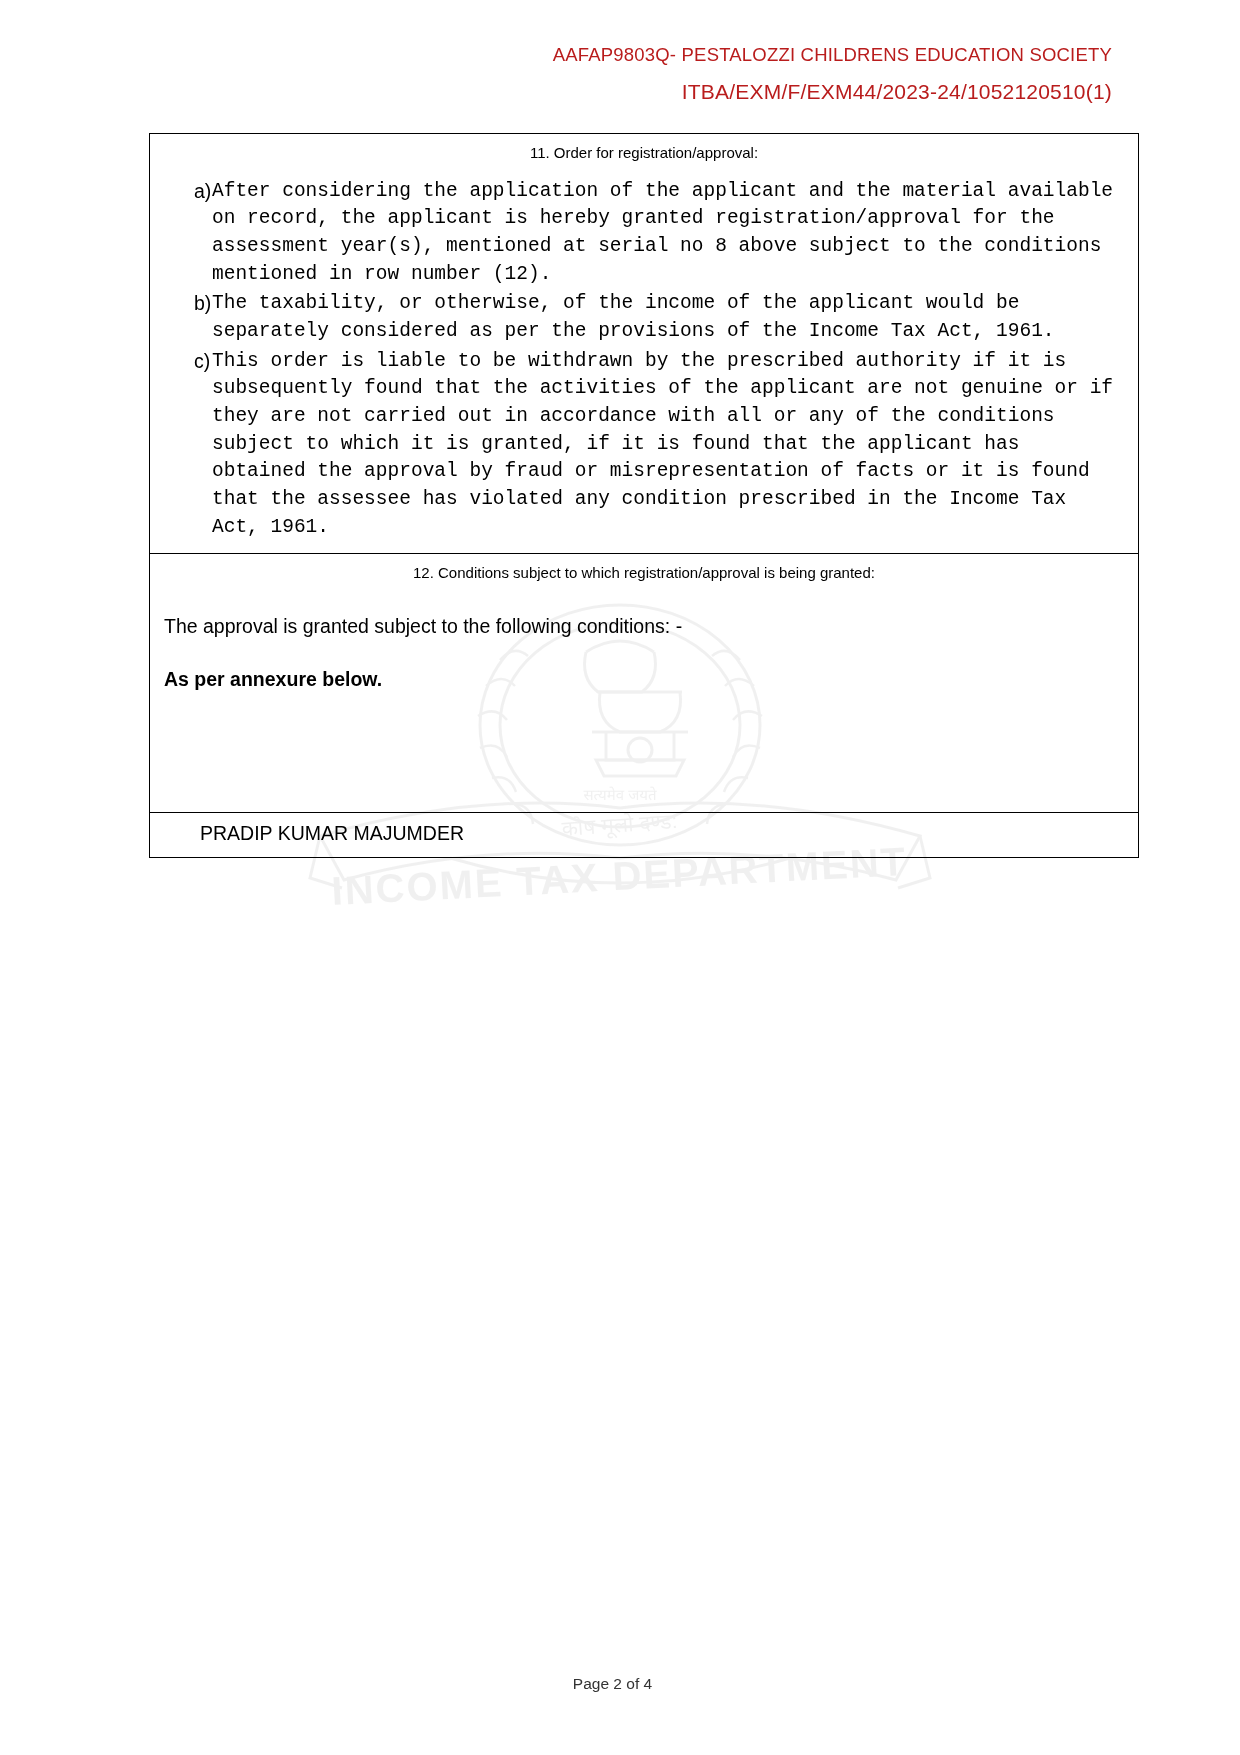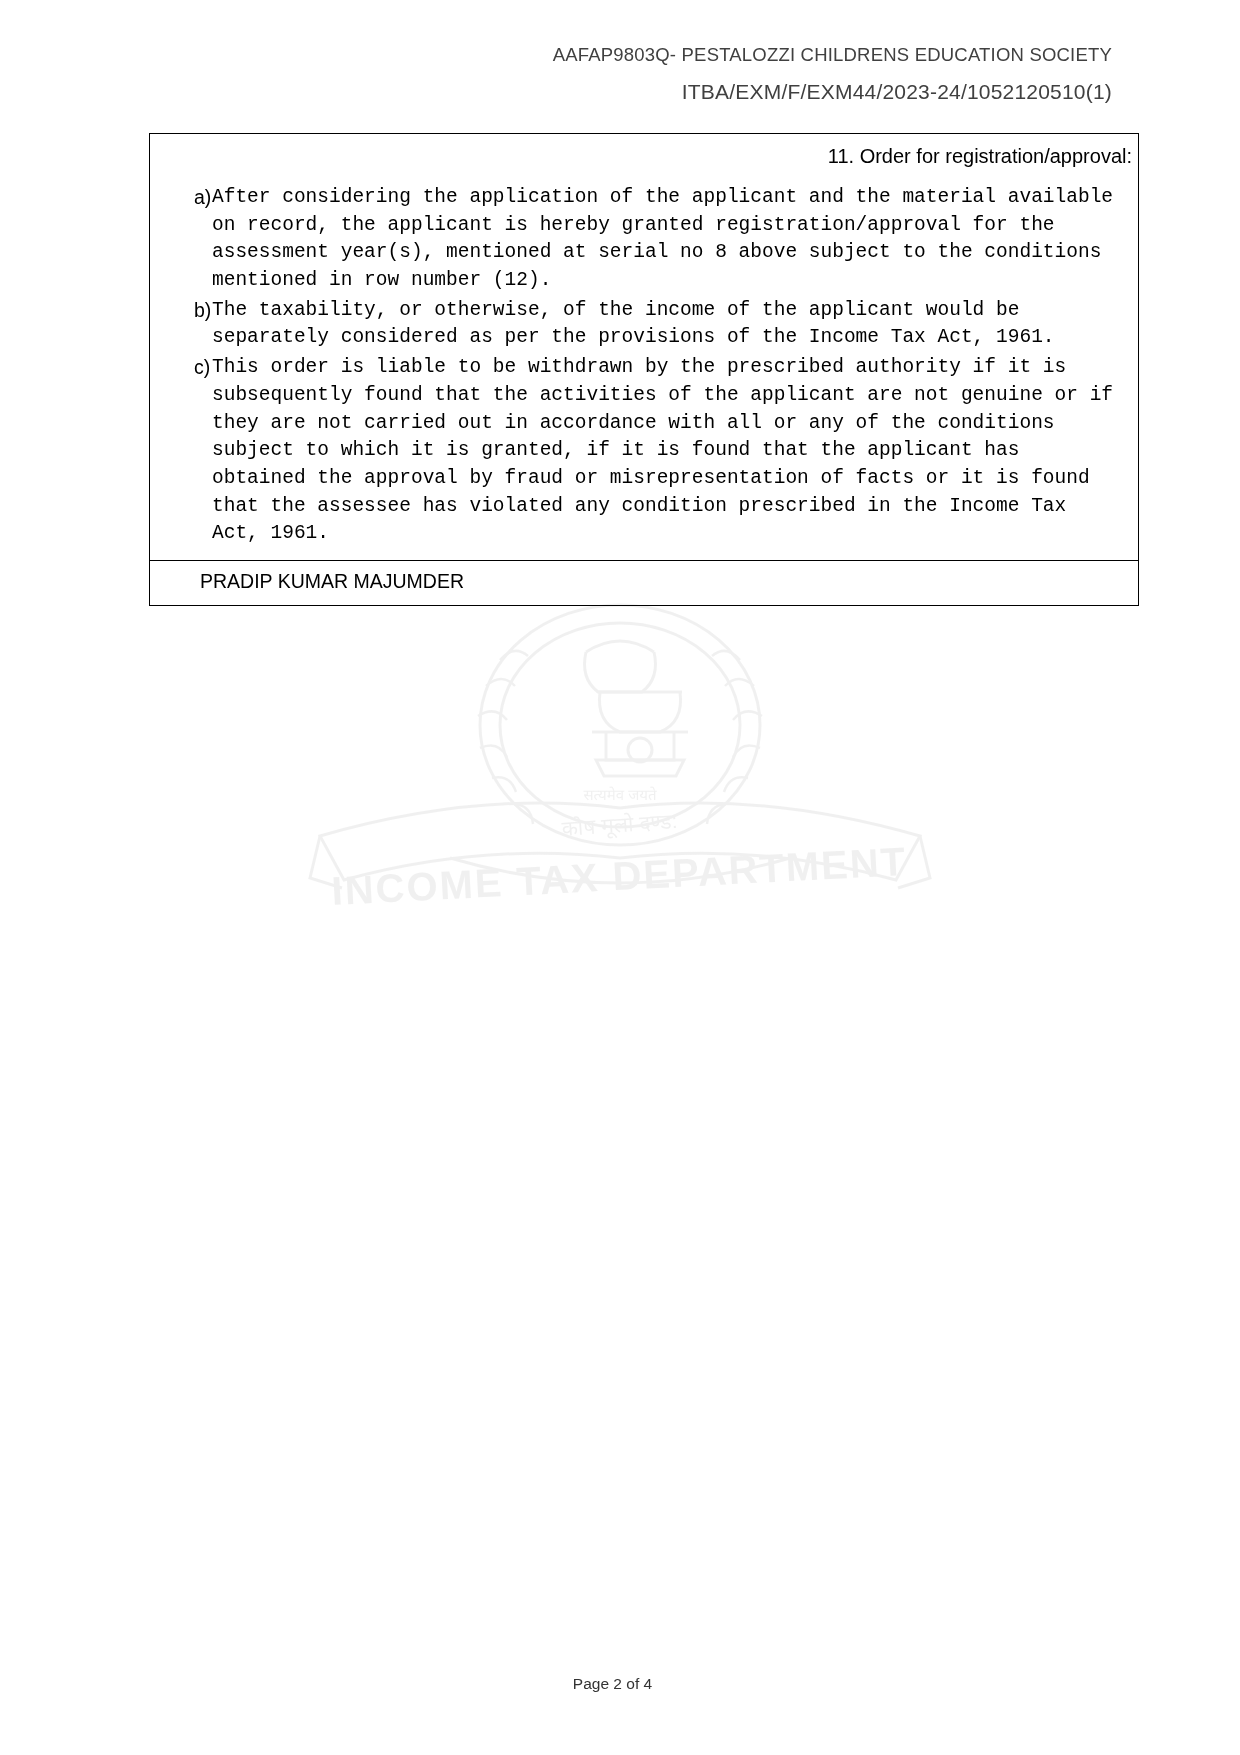--- a/index.html
+++ b/index.html
@@ -25,21 +25,21 @@
 
   
   .header {
     position: absolute;
     top: 44px;
     left: 0;
     width: 1240px;
     text-align: right;
     padding-right: 128px;
     box-sizing: border-box;
-    color: #404040;
+    color: #b91c1c;
     font-size: 18.5px;
     letter-spacing: 0.2px;
   }
   .header .line2 {
     margin-top: 14px;
     font-size: 21px;
   }
 
   
   .doc-table {
@@ -51,22 +51,22 @@
     border-collapse: collapse;
     box-sizing: border-box;
     background: transparent;
   }
   .doc-row {
     border-bottom: 1.5px solid #000;
   }
   .doc-row:last-child { border-bottom: none; }
 
   .row-title {
-    text-align: right;
-    font-size: 20px;
+    text-align: center;
+    font-size: 15px;
     padding: 9px 6px 11px 6px;
     line-height: 1.3;
   }
 
   .list-block {
     padding: 4px 16px 10px 16px;
   }
   .li {
     display: flex;
     font-size: 19.5px;
@@ -200,20 +200,27 @@
           <span class="marker">b)</span>
           <span class="body">The taxability, or otherwise, of the income of the applicant would be separately considered as per the provisions of the Income Tax Act, 1961.</span>
         </div>
         <div class="li">
           <span class="marker">c)</span>
           <span class="body">This order is liable to be withdrawn by the prescribed authority if it is subsequently found that the activities of the applicant are not genuine or if they are not carried out in accordance with all or any of the conditions subject to which it is granted, if it is found that the applicant has obtained the approval by fraud or misrepresentation of facts or it is found that the assessee has violated any condition prescribed in the Income Tax Act, 1961.</span>
         </div>
       </div>
     </div>
 
+    <div class="doc-row">
+      <div class="row-title">12. Conditions subject to which registration/approval is being granted:</div>
+      <div class="cond-body">
+        <div>The approval is granted subject to the following conditions: -</div>
+        <div class="annex">As per annexure below.</div>
+      </div>
+    </div>
 
     <div class="doc-row">
       <div class="auth-block">
         <div class="name">PRADIP KUMAR MAJUMDER</div>
       </div>
     </div>
 
   </div>
 
   <div class="footer">Page 2 of 4</div>

